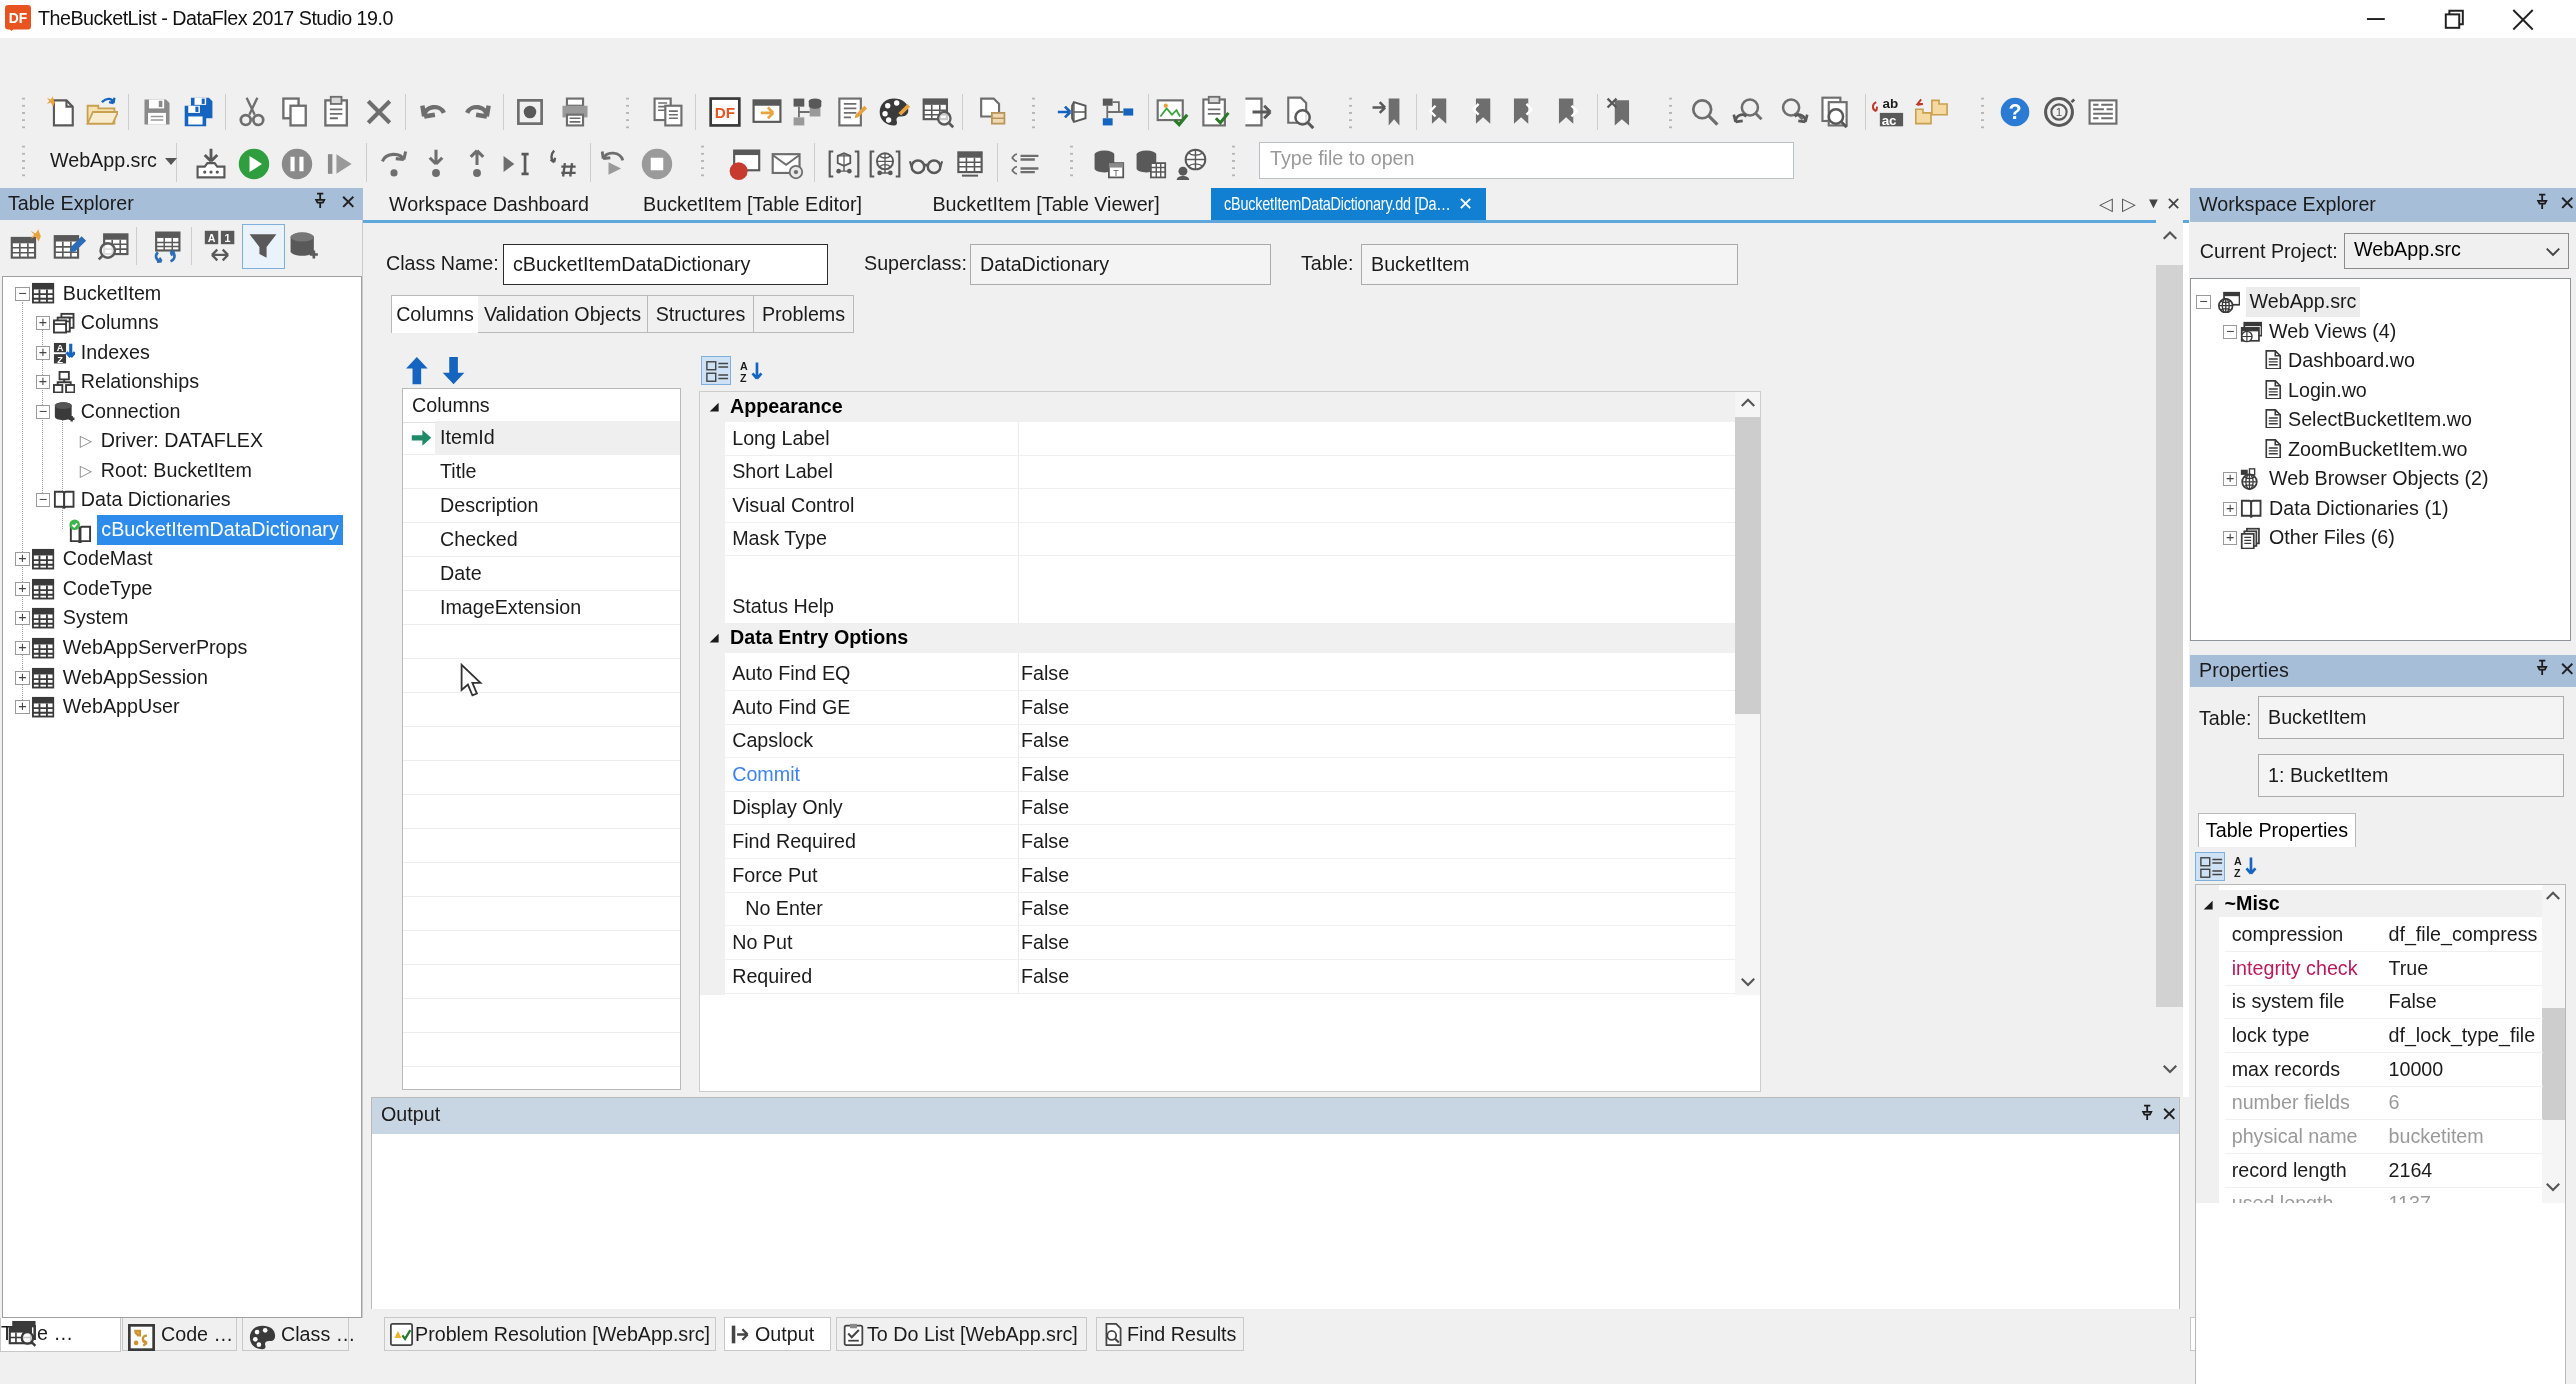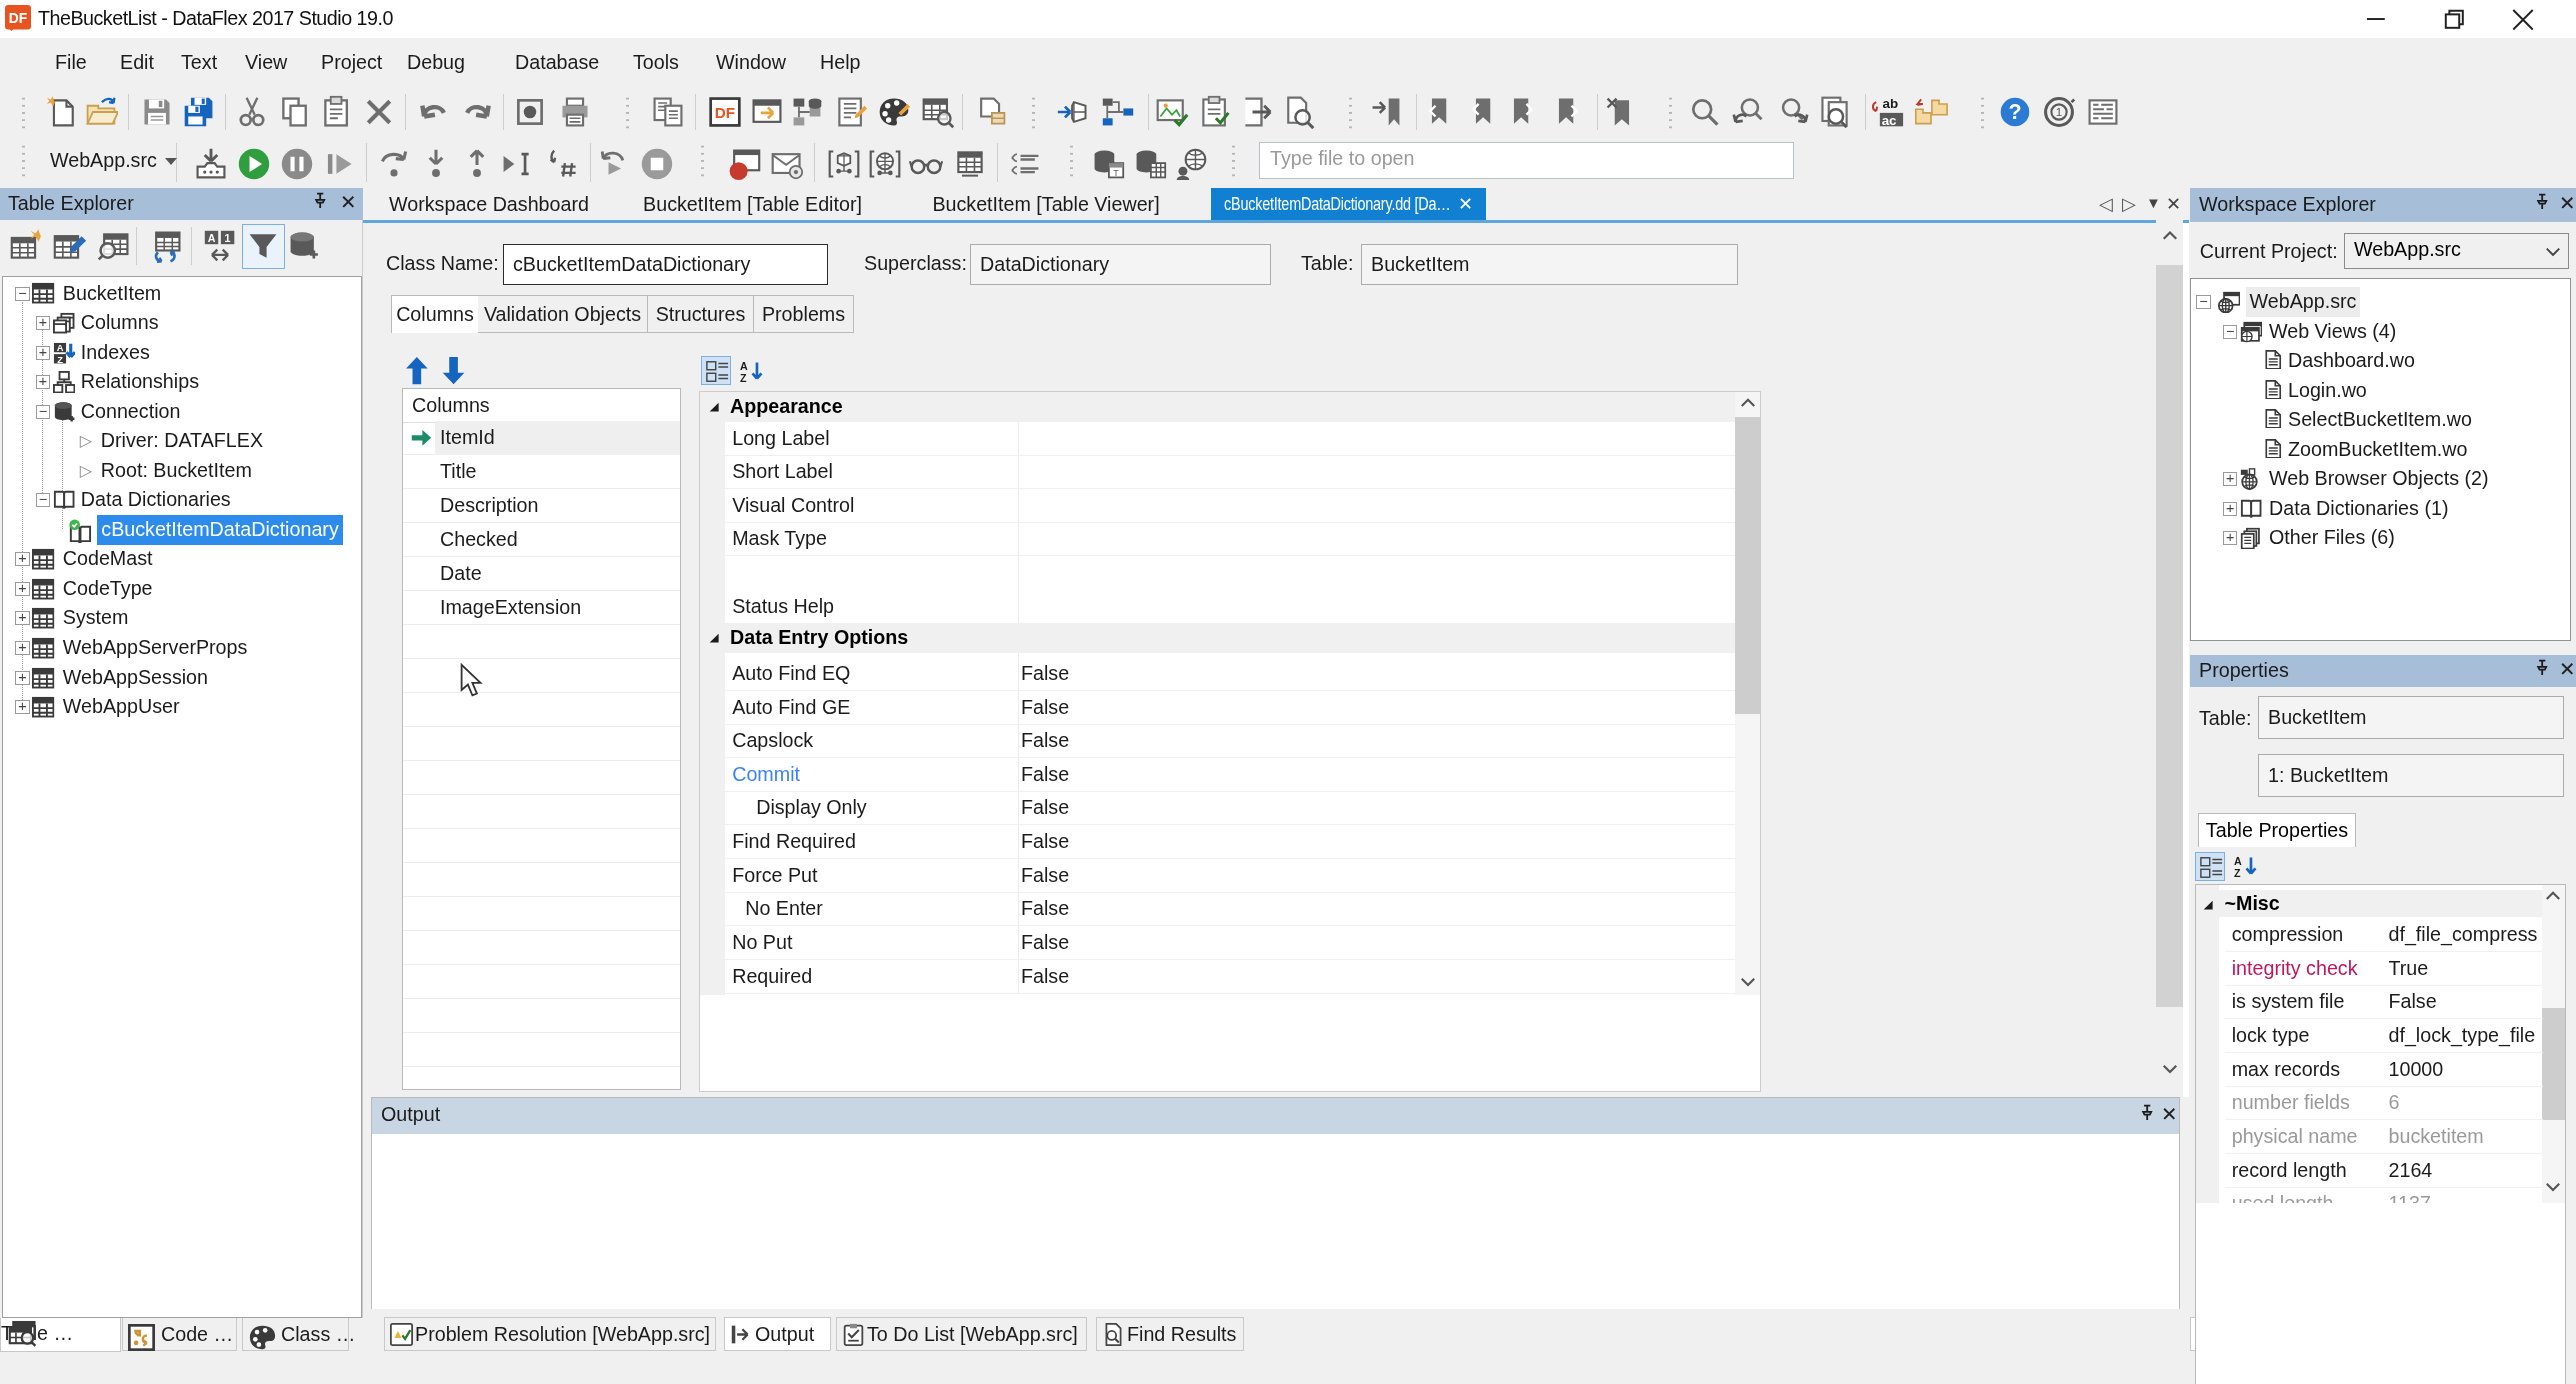--- a/index.html
+++ b/index.html
@@ -159,32 +159,20 @@
       </svg>
     <svg class="abs" style="left:2444px;top:9px" width="21.5" height="21.5" viewBox="0 0 24 24">
         <rect x="2" y="6" width="15" height="15" fill="none" stroke="#222" stroke-width="2.2"></rect>
         <path d="M6 6 V2 H21 V17 H17" fill="none" stroke="#222" stroke-width="2.2"></path>
       </svg>
     <svg class="abs" style="left:2508px;top:9px" width="30" height="21.5" viewBox="0 0 34 24">
         <path d="M6 1 L28 23 M28 1 L6 23" stroke="#222" stroke-width="2.2"></path>
       </svg>
   </div>
 
-  <div class="abs" id="menubar">
-    <div class="abs menuitem" style="left:55px;">File</div>
-    <div class="abs menuitem" style="left:120px;">Edit</div>
-    <div class="abs menuitem" style="left:181px;">Text</div>
-    <div class="abs menuitem" style="left:245px;">View</div>
-    <div class="abs menuitem" style="left:321px;">Project</div>
-    <div class="abs menuitem" style="left:407px;">Debug</div>
-    <div class="abs menuitem" style="left:515px;">Database</div>
-    <div class="abs menuitem" style="left:633px;">Tools</div>
-    <div class="abs menuitem" style="left:716px;">Window</div>
-    <div class="abs menuitem" style="left:820px;">Help</div>
-  </div>
 
   <div class="abs" id="toolbar1">
       <div class="abs grip" style="left:19.7px;"></div>
 <div class="abs ico" style="left:45px;top:7.2px;width:34px;height:34px;"><svg viewBox="0 0 38 38">
           <path d="M10 6 H24 L31 13 V34 H10 Z" fill="#fff" stroke="#595959" stroke-width="2.4"></path>
           <path d="M24 6 V13 H31" fill="none" stroke="#595959" stroke-width="2.4"></path>
           <path d="M8 2 L10 7 L8 12 L5.5 7.5 L1 9 L4 5.5 L1 2 L5.5 4 L8 0 Z" fill="#e8a33d" transform="translate(1,1)"></path>
         </svg></div>
 <div class="abs ico" style="left:84px;top:7.2px;width:34px;height:34px;"><svg viewBox="0 0 38 38">
           <path d="M4 12 H16 V15 H34 V32 H4 Z" fill="#f5e0b0" stroke="#c8a050" stroke-width="2"></path>
@@ -653,21 +641,21 @@
         </div>
 <div class="pgrow" style="top:332px;">
           <span class="pgname" style="color:#1b1b1b;">Capslock</span>
           <span class="pgval" style="color:#1b1b1b;">False</span>
         </div>
 <div class="pgrow" style="top:366px;">
           <span class="pgname" style="color:#3b82f6;">Commit</span>
           <span class="pgval" style="color:#1b1b1b;">False</span>
         </div>
 <div class="pgrow" style="top:399px;">
-          <span class="pgname" style="color:#1b1b1b;margin-left:24px;">Display Only</span>
+          <span class="pgname" style="color:#1b1b1b;">Display Only</span>
           <span class="pgval" style="color:#1b1b1b;">False</span>
         </div>
 <div class="pgrow" style="top:433px;">
           <span class="pgname" style="color:#1b1b1b;">Find Required</span>
           <span class="pgval" style="color:#1b1b1b;">False</span>
         </div>
 <div class="pgrow" style="top:467px;">
           <span class="pgname" style="color:#1b1b1b;">Force Put</span>
           <span class="pgval" style="color:#1b1b1b;">False</span>
         </div>

